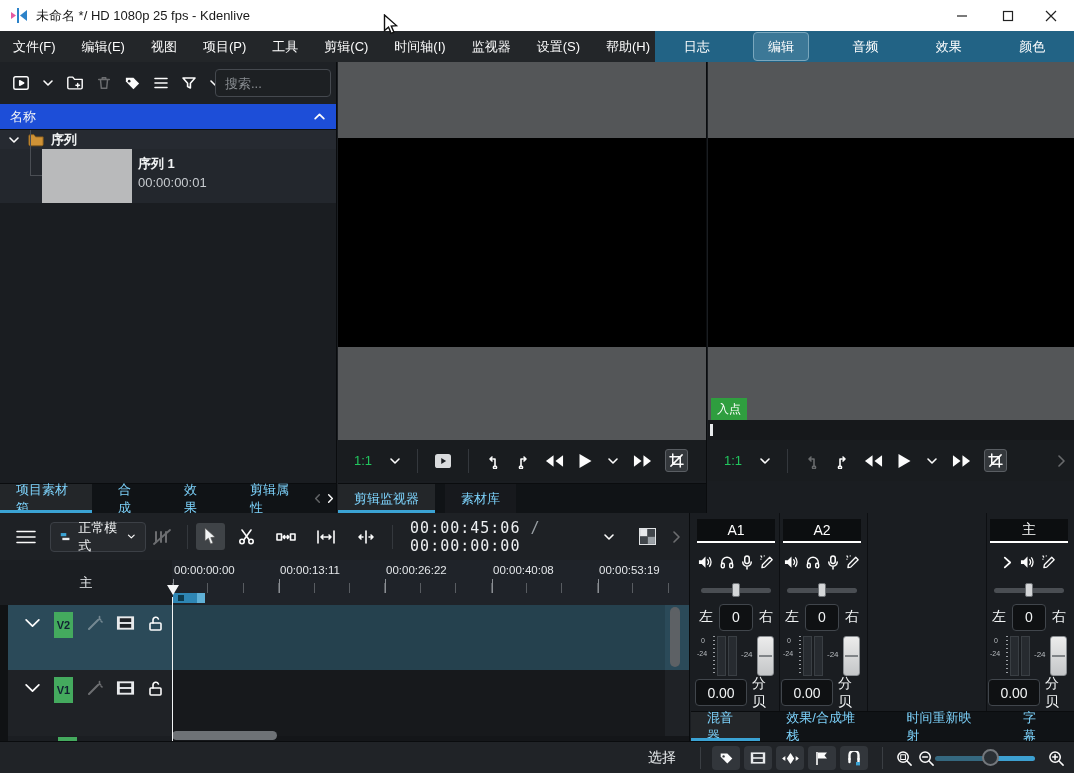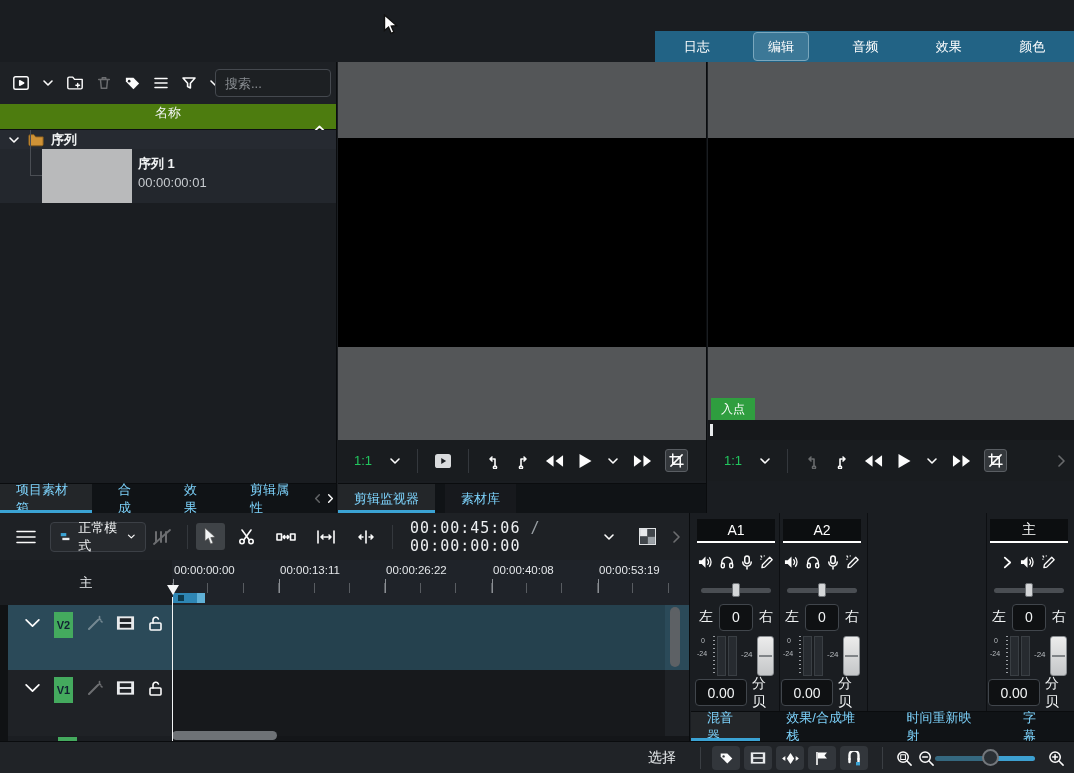--- a/index.html
+++ b/index.html
@@ -31,37 +31,37 @@
   .tabbar { position:absolute; left:0; right:0; bottom:0; height:30px; background:#101316; display:flex; align-items:stretch; border-top:1px solid #0a0c0e; }
   .tab { padding:0 16px; display:flex; align-items:center; color:#7dd3fc; background:#17191d; position:relative; margin-right:10px; }
   .tab.active { background:#232competent629; background:#232629; }
   .tab.active::after { content:""; position:absolute; left:0; right:0; bottom:0; height:3px; background:#3ba3d4; }
 
   
   .bin { position:absolute; left:0; top:62px; width:337px; height:451px; background:#1a1d21; border-right:1px solid #0a0c0e; }
   .bin-toolbar { position:absolute; left:0; top:0; width:100%; height:42px; background:#1e2125; display:flex; align-items:center; gap:12px; padding-left:12px; }
   .search { position:absolute; left:215px; top:7px; width:116px; height:28px; background:#1d2023; border:1px solid #45494f; border-radius:4px; color:#d7dadd; font-size:13px; padding:0 9px; outline:none; }
   .search::placeholder { color:#8a8e93; }
-  .tree-head { position:absolute; left:0; top:42px; width:100%; height:26px; background:#4d7c0f; border-bottom:1px solid #0d0f12; display:flex; align-items:center; padding:0 10px;flex-direction:column; }
+  .tree-head { position:absolute; left:0; top:42px; width:100%; height:26px; background:#1d4ed8; border-bottom:1px solid #0d0f12; display:flex; align-items:center; padding:0 10px; }
   .row-folder { position:absolute; left:0; top:68px; width:100%; height:19px; background:#262a31; display:flex; align-items:center; }
   .row-clip { position:absolute; left:0; top:87px; width:100%; height:54px; background:#23272d; }
   .thumb { position:absolute; left:42px; top:0; width:90px; height:54px; background:#b9babb; }
   .clip-meta { position:absolute; left:138px; top:6px; }
   .clip-name { font-weight:bold; font-size:13px; }
   .clip-dur { color:#c7cbcf; font-size:13px; margin-top:2px; }
   .treeline { position:absolute; left:30px; top:68px; width:1px; height:46px; background:#4a4e54; }
   .treeline2 { position:absolute; left:30px; top:113px; width:12px; height:1px; background:#4a4e54; }
 
   
   .monitor { position:absolute; top:62px; height:451px; background:#1a1d21; }
   .mon-video { position:absolute; left:0; top:0; right:0; height:378px; background:#545658; overflow:hidden; }
   .mon-black { position:absolute; left:0; right:0; top:76px; height:209px; background:#000; }
   .mon-seek { position:absolute; left:0; right:0; top:358px; height:20px; background:#16181b; }
   .seek-tick { position:absolute; left:2px; top:4px; width:3px; height:12px; background:#e8eaec; }
-  .in-badge { position:absolute; left:3px; top:336px; width:44px; height:22px; background:#2f9e3f; color:#fff; font-size:12px; display:flex; align-items:center; justify-content:center; }
+  .in-badge { position:absolute; left:3px; top:336px; width:36px; height:22px; background:#2f9e3f; color:#fff; font-size:12px; display:flex; align-items:center; justify-content:center; }
   .mon-transport { position:absolute; left:0; right:0; top:378px; height:41px; background:#191c1f; display:flex; align-items:center; }
   .mon-zoom { font-size:13px; color:#22c55e; margin-left:16px; }
   .tsep { width:1px; height:24px; background:#34383d; margin:0 9px; }
   .tbtn { padding:0 7px; display:flex; align-items:center; }
   .zone-btn { border:1px solid #5a5e63; background:#34383c; border-radius:3px; padding:3px; margin-left:6px; }
 
   
   .timeline { position:absolute; left:0; top:513px; width:690px; height:228px; background:#141619; border-right:1px solid #0a0c0e; overflow:hidden; }
   .tl-toolbar { position:absolute; left:0; top:0; width:100%; height:47px; background:#1e2125; display:flex; align-items:center; }
   .combo { display:flex; align-items:center; gap:8px; height:30px; padding:0 9px; background:#26292d; border:1px solid #3c4046; border-radius:4px; }
@@ -128,21 +128,58 @@
      background:linear-gradient(90deg,#35687f 0 55%,#3da0d1 55% 100%); }
   .zoom-hnd { position:absolute; left:982px; top:7px; width:17px; height:17px; border-radius:50%; background:#2b3035; border:2px solid #73777c; }
 
   .cursor { position:absolute; left:383px; top:14px; z-index:99; }
 </style>
 </head>
 <body>
 
 <div class="app">
 
-
+  <div class="titlebar">
+    <span class="appicon">
+      <svg width="17" height="17" viewBox="0 0 17 17">
+          <path d="M7 1v15" stroke="#2c82c9" stroke-width="2"></path>
+          <path d="M9 8.5 16 3v11z" fill="#2c82c9"></path>
+          <path d="M5 8.5 0 5v7z" fill="#e85ba2"></path>
+        </svg>
+    </span>
+    <span class="title">未命名 */ HD 1080p 25 fps - Kdenlive</span>
+    <div class="winbtn" style="left:939px">
+        <svg width="12" height="12">
+          <path d="M1 6h10"></path>
+        </svg>
+      </div>
+    <div class="winbtn" style="left:985px">
+        <svg width="12" height="12">
+          <rect x="1.5" y="1.5" width="9" height="9"></rect>
+        </svg>
+      </div>
+    <div class="winbtn" style="left:1028px">
+        <svg width="12" height="12">
+          <path d="M1 1l10 10M11 1 1 11"></path>
+        </svg>
+      </div>
+  </div>
+
+  <div class="menubar">
+    <span class="menu-item">文件(F)</span>
+    <span class="menu-item">编辑(E)</span>
+    <span class="menu-item">视图</span>
+    <span class="menu-item">项目(P)</span>
+    <span class="menu-item">工具</span>
+    <span class="menu-item">剪辑(C)</span>
+    <span class="menu-item">时间轴(I)</span>
+    <span class="menu-item">监视器</span>
+    <span class="menu-item">设置(S)</span>
+    <span class="menu-item">帮助(H)</span>
+  </div>
   <div class="wsbar">
     <span class="wstab">日志</span>
     <span class="wstab sel">编辑</span>
     <span class="wstab">音频</span>
     <span class="wstab">效果</span>
     <span class="wstab">颜色</span>
   </div>
 
   <div class="bin">
     <div class="bin-toolbar">

